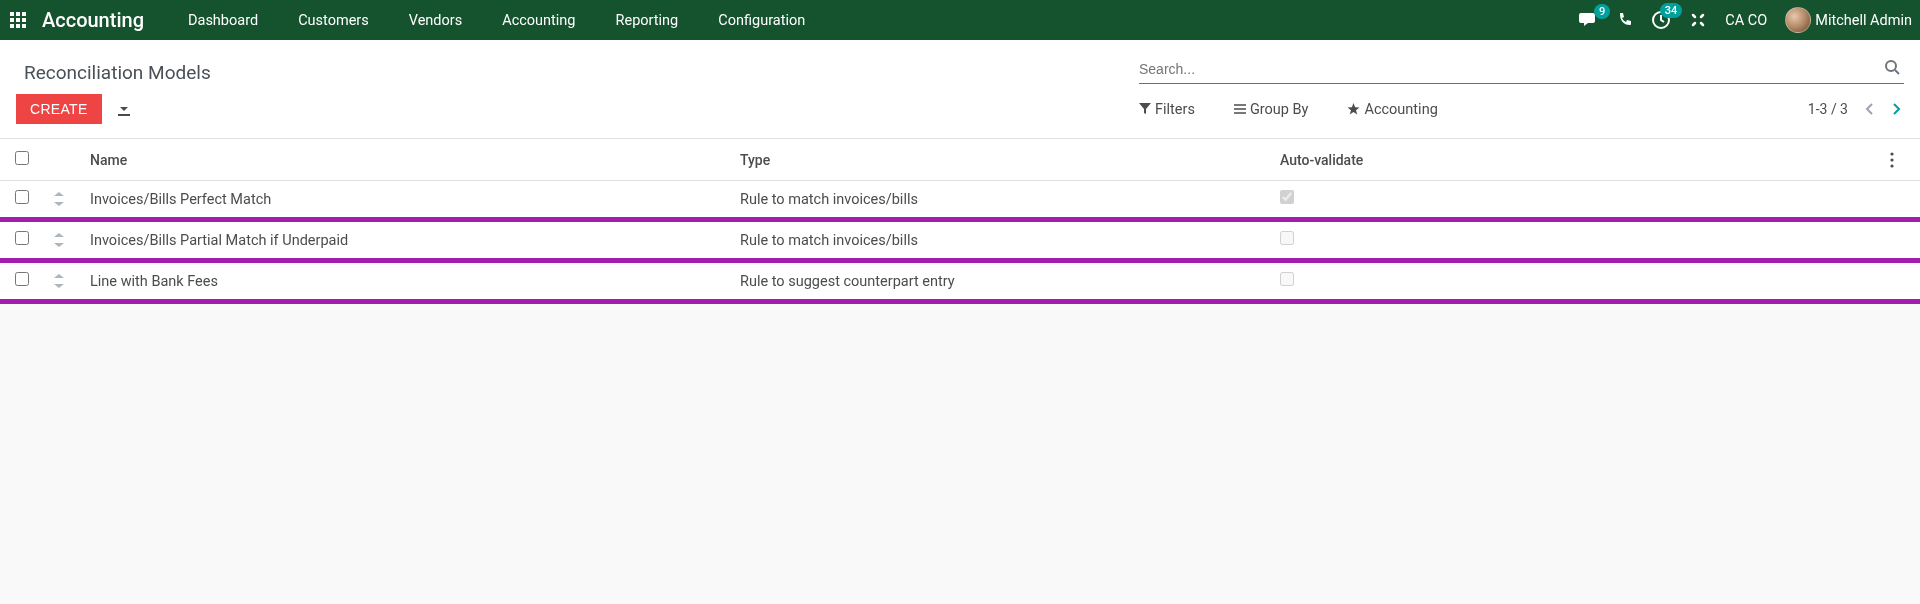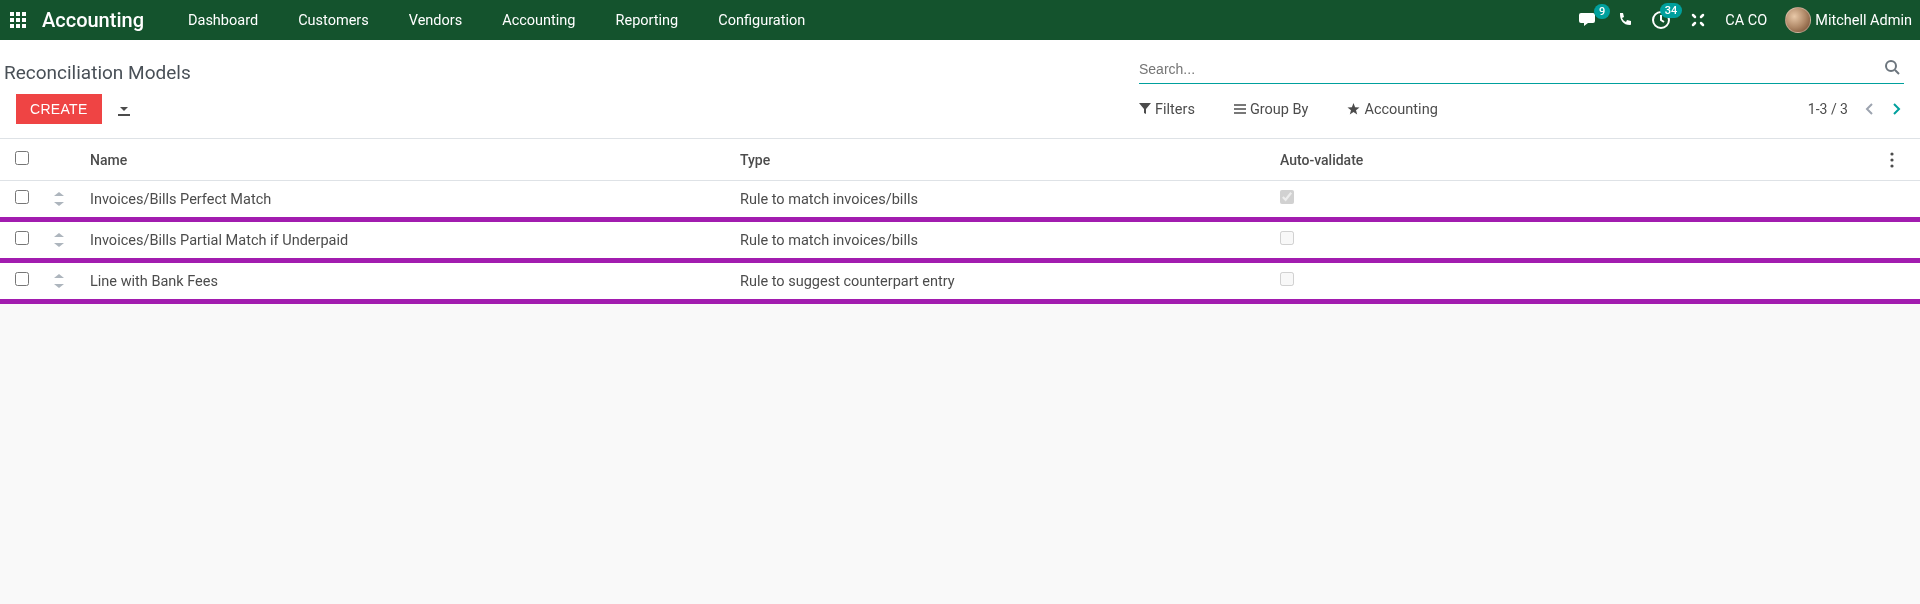--- a/index.html
+++ b/index.html
@@ -14,21 +14,21 @@
   .topnav-right { margin-left: auto; display: flex; align-items: center; gap: 18px; }
   .icon-btn { position: relative; cursor: pointer; display: flex; align-items: center; }
   .badge { position: absolute; top: -7px; right: -11px; background: #00a09d; color: #fff; font-size: 11px; padding: 1px 5px; border-radius: 10px; font-weight: 500; }
   .company { font-size: 14.5px; cursor: pointer; }
   .user { display: flex; align-items: center; gap: 4px; cursor: pointer; }
   .avatar { width: 26px; height: 26px; border-radius: 50%; background: radial-gradient(circle at 35% 35%, #e8c8a8 0%, #b08968 50%, #6b4226 100%); border: 1px solid rgba(255,255,255,0.3); }
   .user-name { font-size: 14.5px; }
 
   
   .control-panel { background: #fff; border-bottom: 1px solid #dee2e6; }
-  .cp-top { display: flex; align-items: flex-end; padding: 14px 16px 0 4px; }
+  .cp-top { display: flex; align-items: flex-end; padding: 14px 16px 0 24px; }
   .breadcrumb { font-size: 19px; color: #495057; flex: 0 0 auto; }
   .search-wrap { margin-left: auto; flex: 0 0 765px; position: relative; border-bottom: 1px solid #00a09d; height: 30px; display: flex; align-items: center; }
   .search-input { border: none; outline: none; width: 100%; font-size: 14px; background: transparent; color: #6c757d; }
   .search-icon { position: absolute; right: 4px; top: 5px; color: #6c757d; cursor: pointer; }
 
   .cp-bottom { display: flex; align-items: center; padding: 10px 16px 14px 16px; }
   .btn-create { background: #ef4444; color: #fff; border: none; padding: 7px 14px; font-size: 14px; font-weight: 500; cursor: pointer; letter-spacing: 0.3px; }
   .btn-import { margin-left: 14px; color: #4c4c4c; cursor: pointer; }
 
   .search-opts { margin-left: auto; display: flex; gap: 39px; align-items: center; flex: 0 0 765px; }

